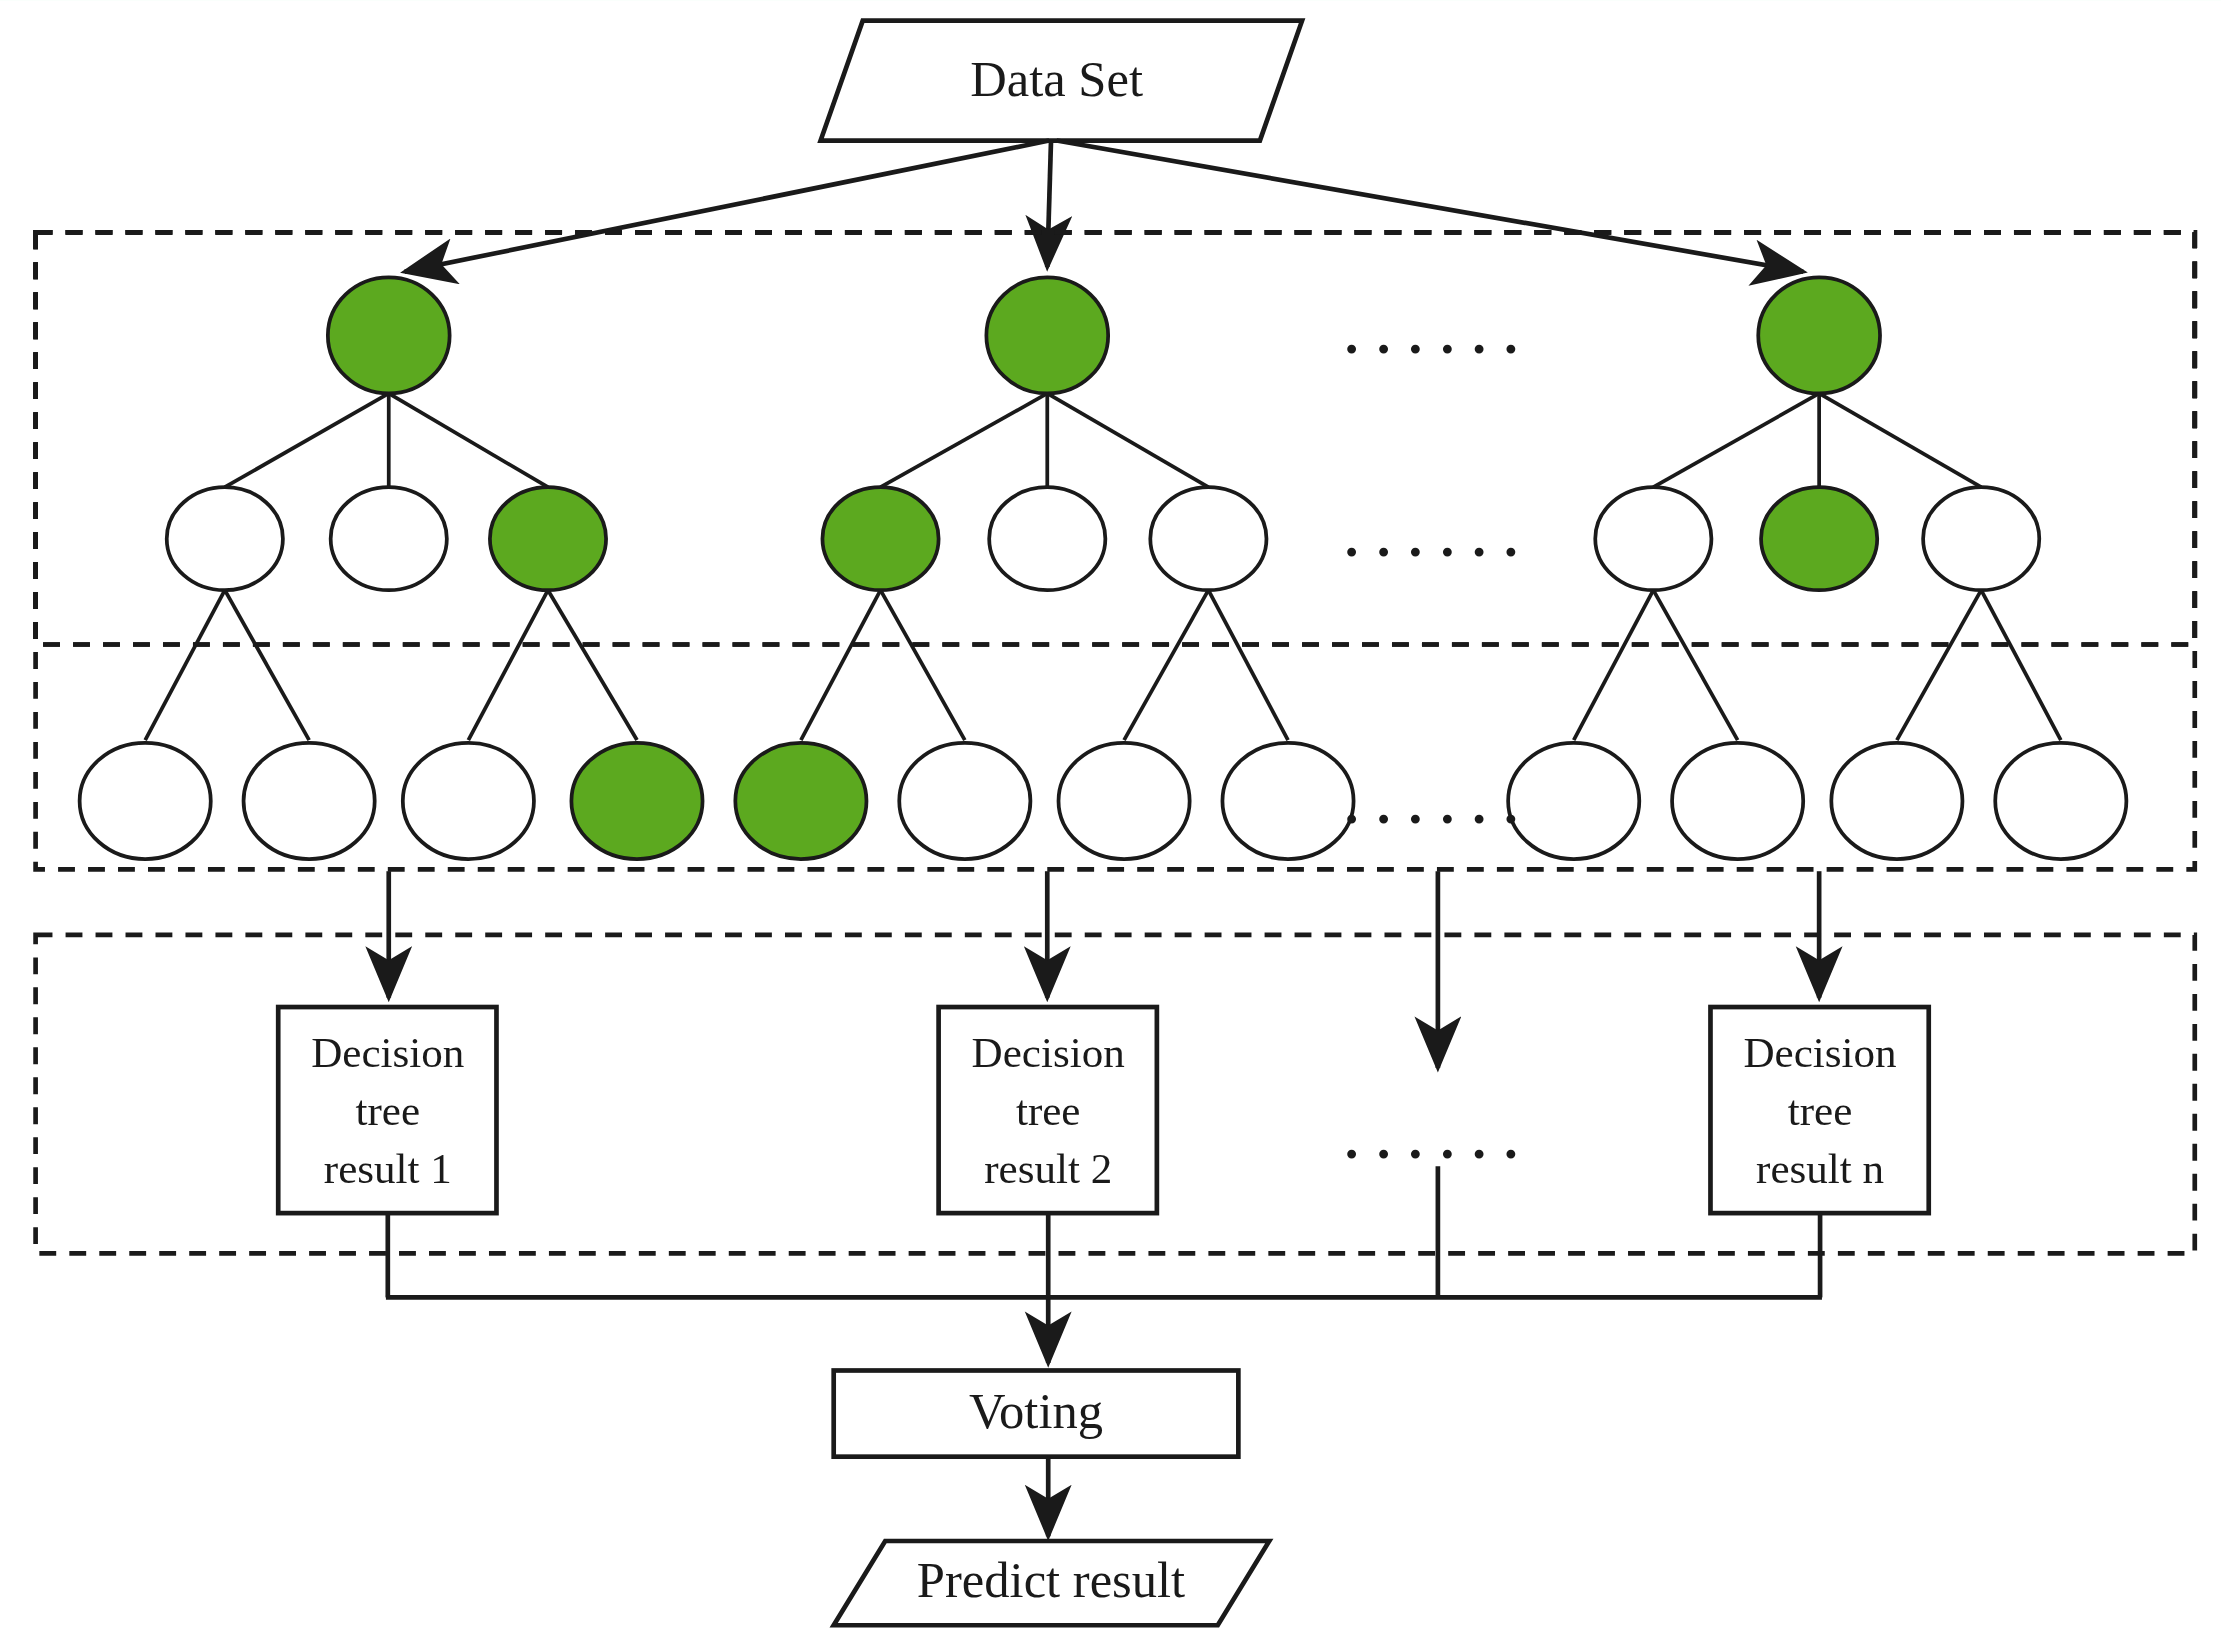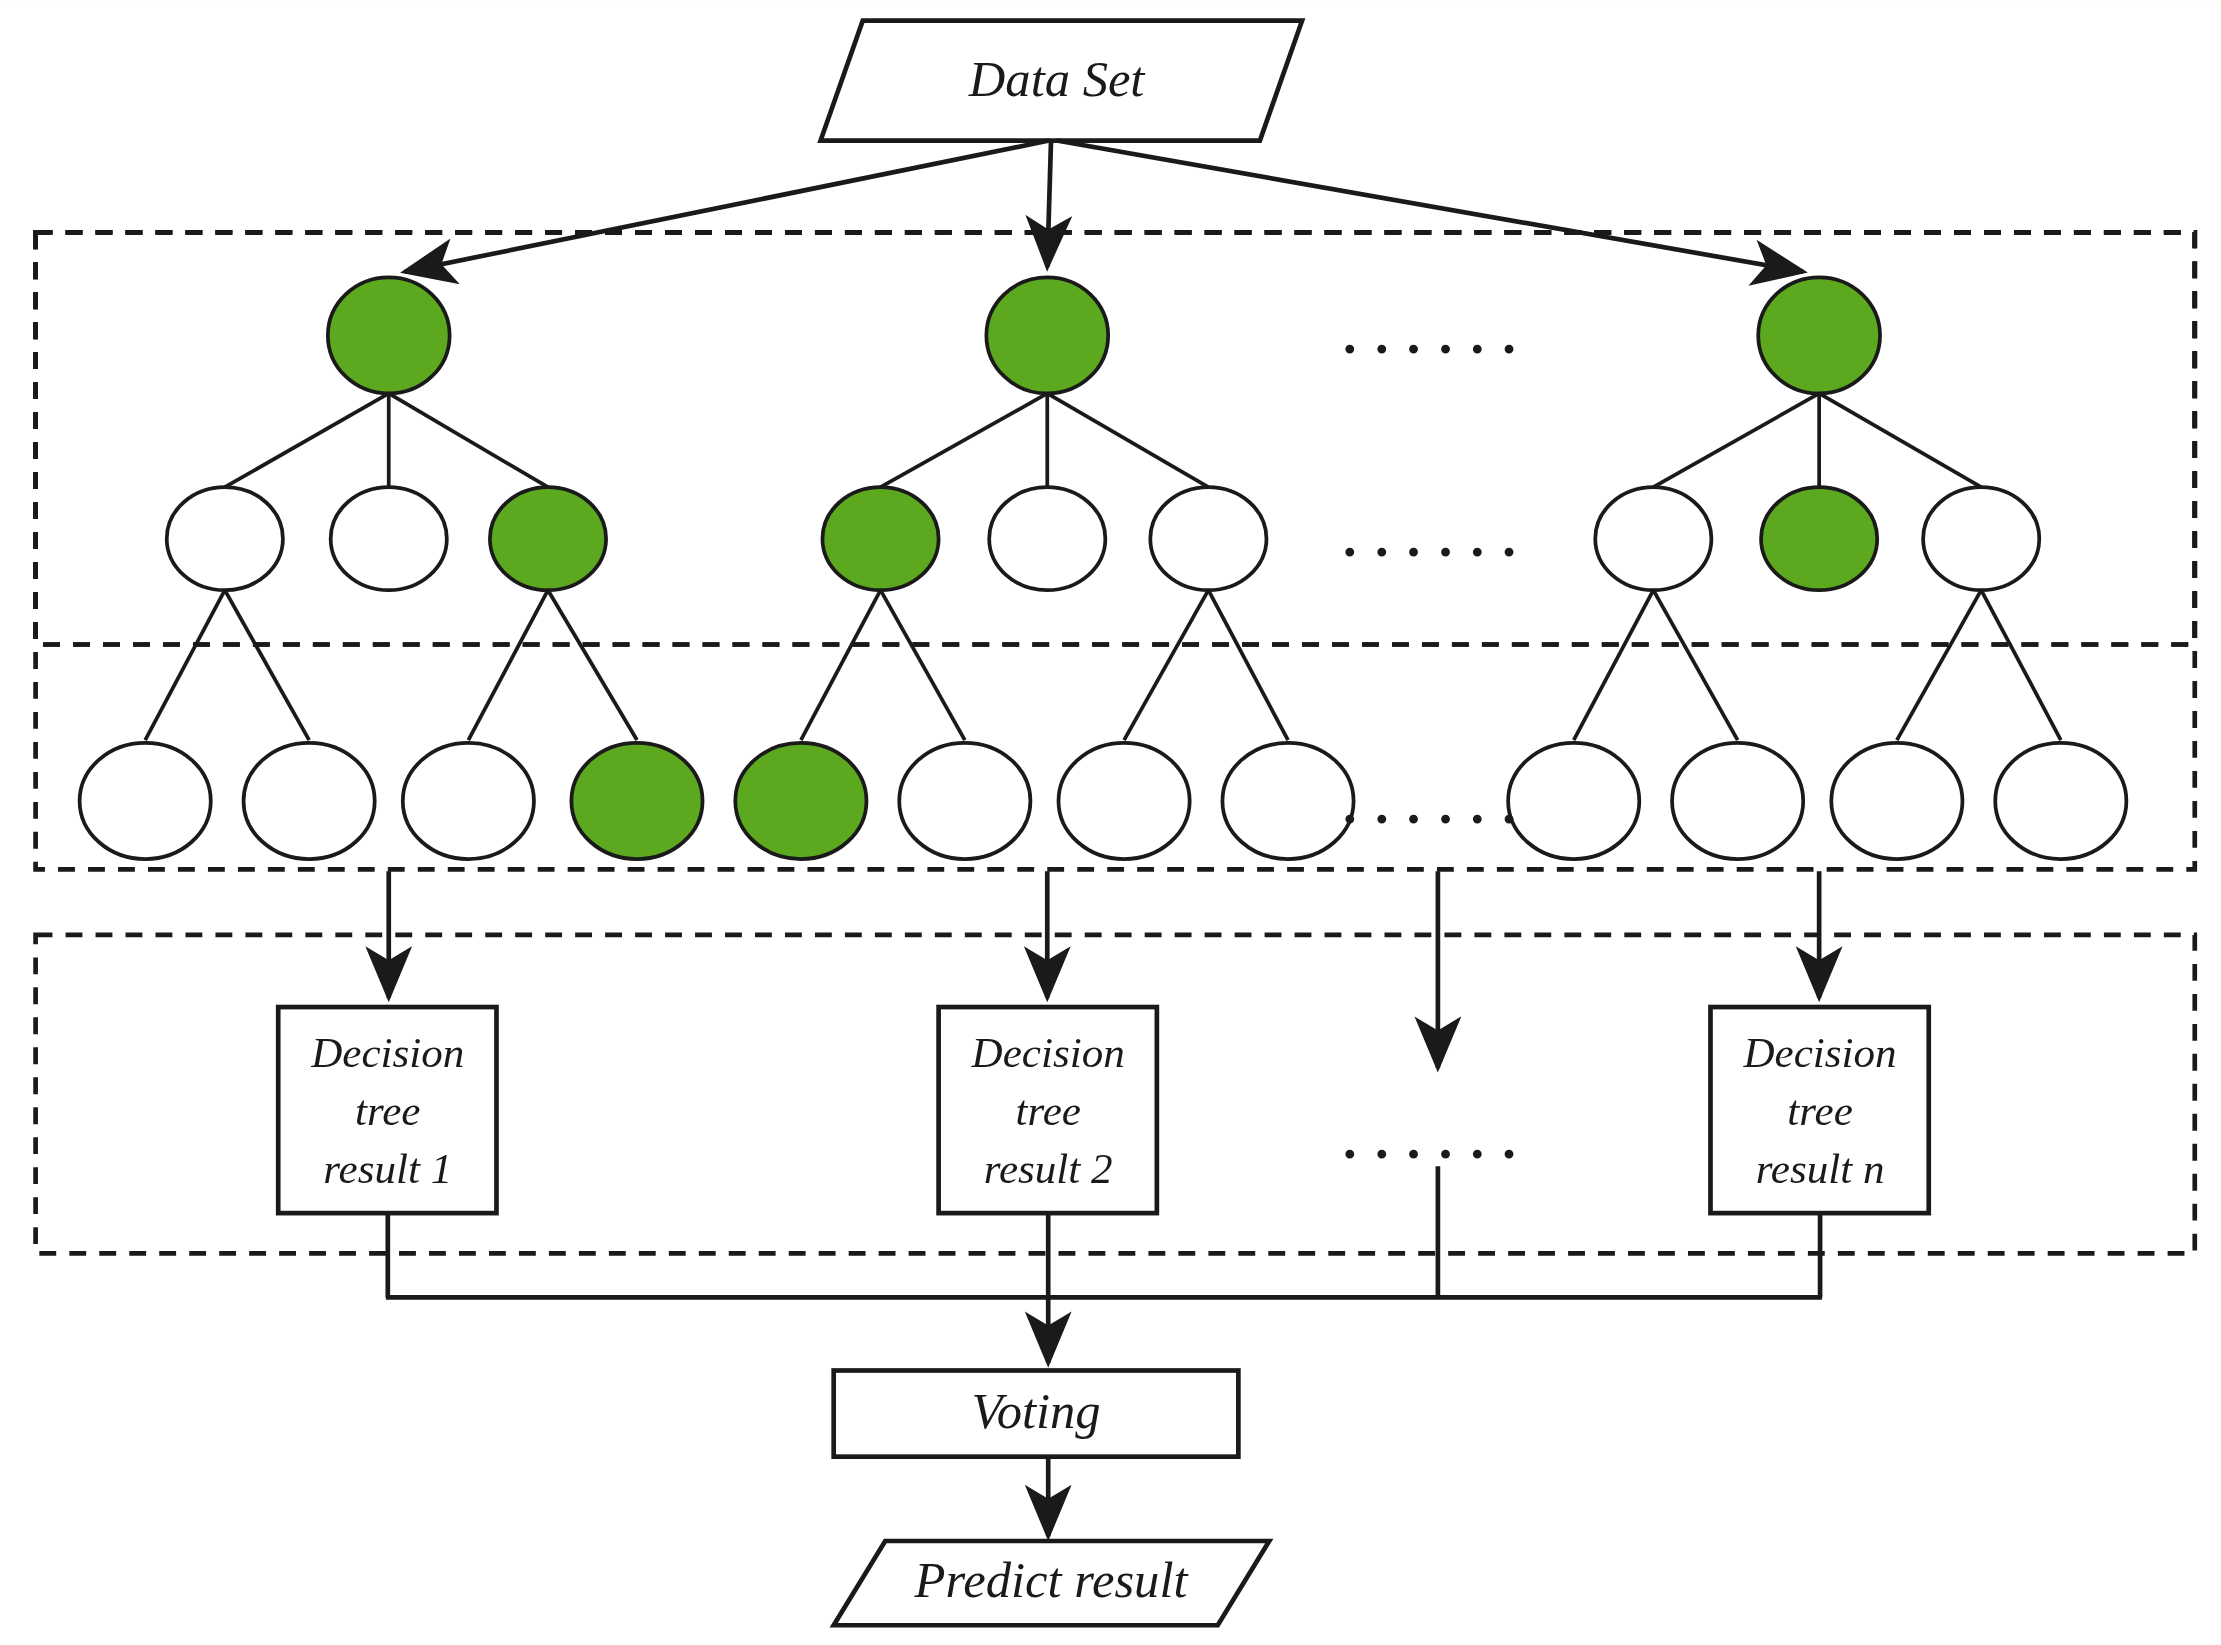--- a/index.html
+++ b/index.html
@@ -1,17 +1,17 @@
 <!DOCTYPE html>
 <html style="font-size:15px"><head>
 <meta charset="utf-8">
 <style>
   html,body{margin:0;padding:0;background:#ffffff;}
   body{width:2221px;height:1645px;overflow:hidden;font-family:"Liberation Serif",serif;}
-  #stage{position:relative;width:2221px;height:1637px;background:#86efac;font-style:italic;}
+  #stage{position:relative;width:2221px;height:1637px;background:#86efac;}
   svg{display:block;}
   .shape-text{font-family:"Liberation Serif",serif;fill:#1a1a1a;text-anchor:middle;dominant-baseline:middle;}
   .t-dataset{font-size:54px;}
   .t-voting{font-size:54px;}
   .t-predict{font-size:54px;}
   .t-dtr{font-size:46px;}
 </style>
 </head>
 <body>
 

